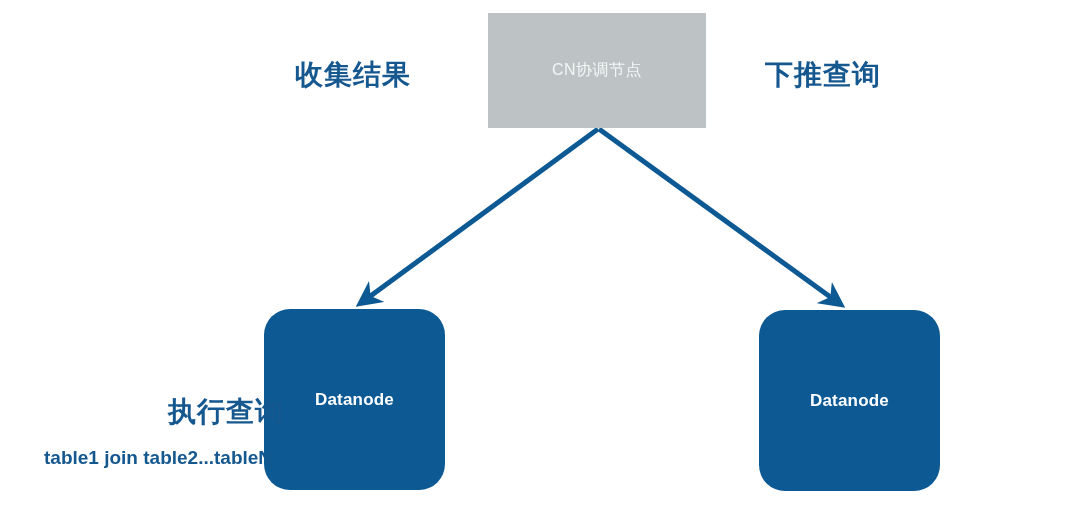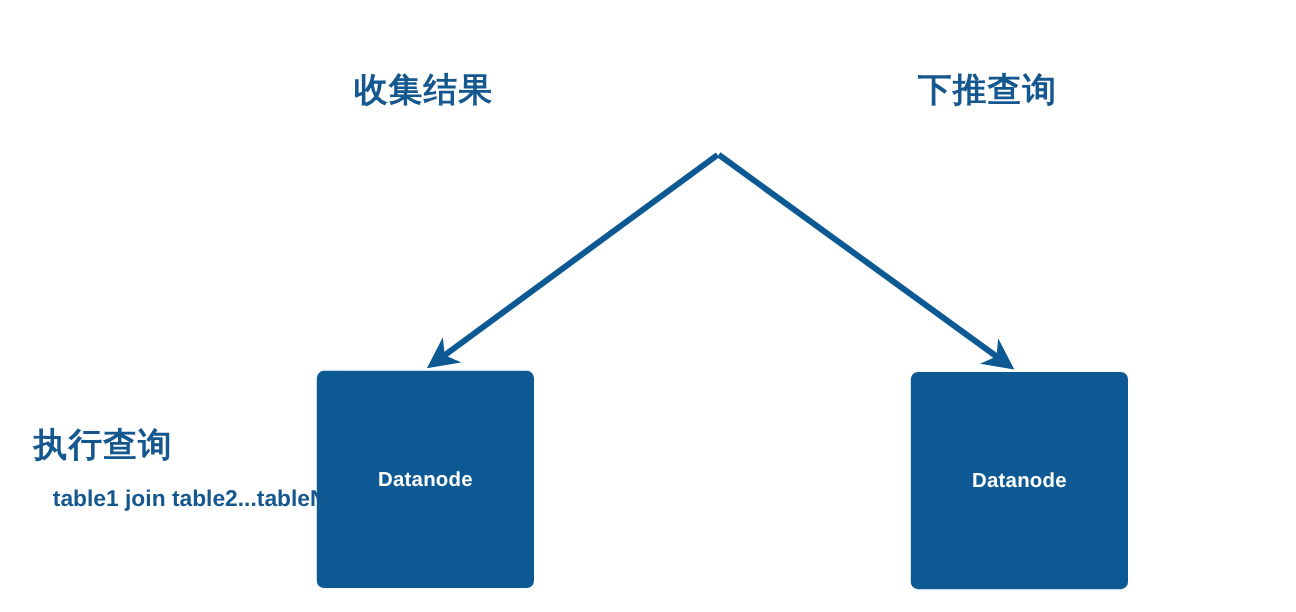--- a/index.html
+++ b/index.html
@@ -37,21 +37,21 @@
     color: #f4f6f6;
     font-size: 16px;
     font-weight: 500;
     letter-spacing: 0.5px;
   }
   .datanode-box {
     position: absolute;
     width: 181px;
     height: 181px;
     background: #0d5994;
-    border-radius: 6px;
+    border-radius: 26px;
     display: flex;
     align-items: center;
     justify-content: center;
   }
   .datanode-left  { left: 264px; top: 309px; }
   .datanode-right { left: 759px; top: 310px; }
   .datanode-box .node-label {
     color: #ffffff;
     font-size: 17px;
     font-weight: 700;
@@ -63,23 +63,23 @@
     font-size: 28px;
     font-weight: 700;
     letter-spacing: 1px;
     white-space: nowrap;
   }
   .label-pushdown { left: 295px; top: 56px; }
   .label-collect  { left: 765px; top: 56px; }
   .exec-group {
     position: absolute;
     left: 28px;
-    top: 352px;
+    top: 393px;
     width: 256px;
-    text-align: left;
+    text-align: right;
   }
   .label-execute {
     color: #15578f;
     font-size: 28px;
     font-weight: 700;
     letter-spacing: 1px;
     margin: 0 0 16px 0;
   }
   .label-join {
     color: #15578f;
@@ -97,20 +97,23 @@
   <svg class="arrow-layer" width="1080" height="510" viewBox="0 0 1080 510" xmlns="http://www.w3.org/2000/svg">
     <defs>
       <marker id="arrowhead" viewBox="0 0 12 12" refX="9" refY="6" markerWidth="5.2" markerHeight="5.2" orient="auto-start-reverse">
         <path d="M0,0 L12,6 L0,12 L3.5,6 Z" fill="#0d5994"></path>
       </marker>
     </defs>
     <line x1="598" y1="129" x2="361" y2="303" stroke="#0d5994" stroke-width="5" marker-end="url(#arrowhead)"></line>
     <line x1="599" y1="129" x2="840" y2="304" stroke="#0d5994" stroke-width="5" marker-end="url(#arrowhead)"></line>
   </svg>
 
+  <div class="coordinator-box">
+    <span class="node-label">CN协调节点</span>
+  </div>
 
   <div class="flow-label label-pushdown">收集结果</div>
 
   <div class="flow-label label-collect">下推查询</div>
 
   <div class="datanode-box datanode-left">
     <span class="node-label">Datanode</span>
   </div>
 
   <div class="datanode-box datanode-right">

